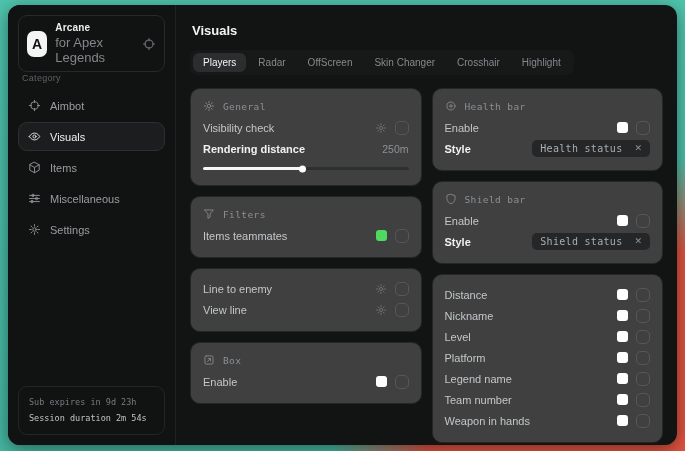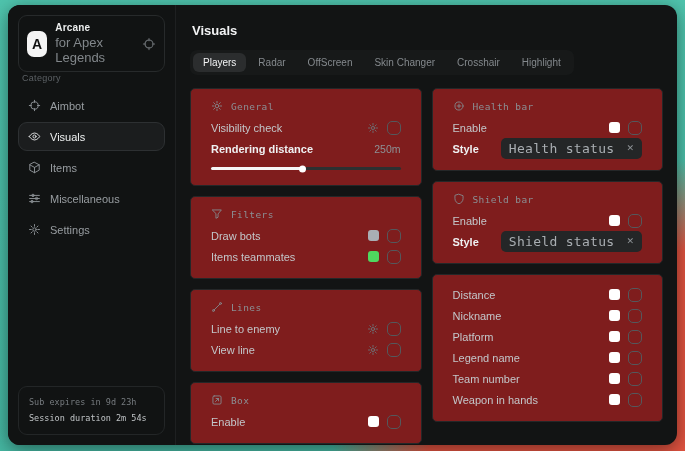--- a/index.html
+++ b/index.html
@@ -56,22 +56,22 @@
     padding:3px; gap:2px;
   }
   .tab {
     padding:4px 10px; font-size:10px; color:#84898d; border-radius:6px;
     cursor:pointer; white-space:nowrap;
   }
   .tab.active { background:#2b2d2e; color:#f3f4f5; }
   .columns { display:flex; gap:10px; margin-top:13px; flex:1; }
   .col { flex:1; display:flex; flex-direction:column; gap:10px; min-width:0; }
   .card {
-    background:#7f1d1d; border:1px solid #242728; border-radius:5px;
-    padding:9px 20px 11px;
+    background:#404040; border:1px solid #242728; border-radius:10px;
+    padding:9px 12px 11px;
   }
   .card-head {
     display:flex; align-items:center; gap:8px; color:#8b9095;
     font-family:"DejaVu Sans Mono", monospace; font-size:9.5px; letter-spacing:.4px;
     margin:2px 0 5px;
   }
   .card-head .cicon { display:flex; color:#84898d; }
   .row { display:flex; align-items:center; height:21px; }
   .row-label { font-size:11px; color:#c3c7ca; }
   .row.bright .row-label { color:#eff1f2; font-weight:600; }
@@ -90,21 +90,21 @@
   .slider-fill { position:absolute; left:0; top:0; bottom:0; background:#f5f6f6; border-radius:2px; }
   .slider-thumb {
     position:absolute; top:50%; width:7px; height:7px; background:#ffffff;
     border-radius:50%; transform:translate(-3px,-50%);
   }
   .select {
     background:#242627; border-radius:5px; padding:3px 8px;
     display:flex; align-items:center; gap:12px; cursor:pointer;
   }
   .select-value {
-    font-family:"DejaVu Sans Mono", monospace; font-size:13px; color:#a9aeb2;
+    font-family:"DejaVu Sans Mono", monospace; font-size:10px; color:#a9aeb2;
     letter-spacing:.3px;
   }
   .clear-icon { color:#8e9397; font-size:9px; line-height:1; }
   svg { display:block; }
 </style>
 </head>
 <body>
 
 <div class="window">
 
@@ -228,45 +228,28 @@
           <section class="card">
             <div class="card-head">
               <span class="cicon">
                 <svg width="12" height="12" viewBox="0 0 16 16" fill="none" stroke="currentColor" stroke-width="1.2" stroke-linecap="round" stroke-linejoin="round">
                   <path d="M2.2 2.6h11.6L9.4 7.9v4.4l-2.8 1.4V7.9z"></path>
                 </svg>
               </span>
               <span>Filters</span>
             </div>
             <div class="row">
-              <span class="row-label">Draw bots</span>
-              <span class="controls">
-                <span class="swatch" style="background:#a9aeb4"></span>
-                <span class="checkbox"></span>
-              </span>
-            </div>
-            <div class="row">
               <span class="row-label">Items teammates</span>
               <span class="controls">
                 <span class="swatch" style="background:#4fd95f"></span>
                 <span class="checkbox"></span>
               </span>
             </div>
           </section>
           <section class="card">
-            <div class="card-head">
-              <span class="cicon">
-                <svg width="12" height="12" viewBox="0 0 16 16" fill="none" stroke="currentColor" stroke-width="1.2" stroke-linecap="round" stroke-linejoin="round">
-                  <path d="M4 12L12 4"></path>
-                  <circle cx="3.3" cy="12.7" r="1.3"></circle>
-                  <circle cx="12.7" cy="3.3" r="1.3"></circle>
-                </svg>
-              </span>
-              <span>Lines</span>
-            </div>
             <div class="row">
               <span class="row-label">Line to enemy</span>
               <span class="controls">
                 <span class="row-gear">
                   <svg width="12" height="12" viewBox="0 0 16 16" fill="none" stroke="currentColor" stroke-width="1.2" stroke-linecap="round" stroke-linejoin="round">
                     <circle cx="8" cy="8" r="2.1"></circle>
                     <path d="M8 1.9v2.1M8 12v2.1M1.9 8H4M12 8h2.1M3.7 3.7l1.5 1.5M10.8 10.8l1.5 1.5M12.3 3.7l-1.5 1.5M5.2 10.8l-1.5 1.5"></path>
                   </svg>
                 </span>
                 <span class="checkbox"></span>
@@ -367,20 +350,27 @@
               </span>
             </div>
             <div class="row">
               <span class="row-label">Nickname</span>
               <span class="controls">
                 <span class="swatch" style="background:#ffffff"></span>
                 <span class="checkbox"></span>
               </span>
             </div>
             <div class="row">
+              <span class="row-label">Level</span>
+              <span class="controls">
+                <span class="swatch" style="background:#ffffff"></span>
+                <span class="checkbox"></span>
+              </span>
+            </div>
+            <div class="row">
               <span class="row-label">Platform</span>
               <span class="controls">
                 <span class="swatch" style="background:#ffffff"></span>
                 <span class="checkbox"></span>
               </span>
             </div>
             <div class="row">
               <span class="row-label">Legend name</span>
               <span class="controls">
                 <span class="swatch" style="background:#ffffff"></span>

